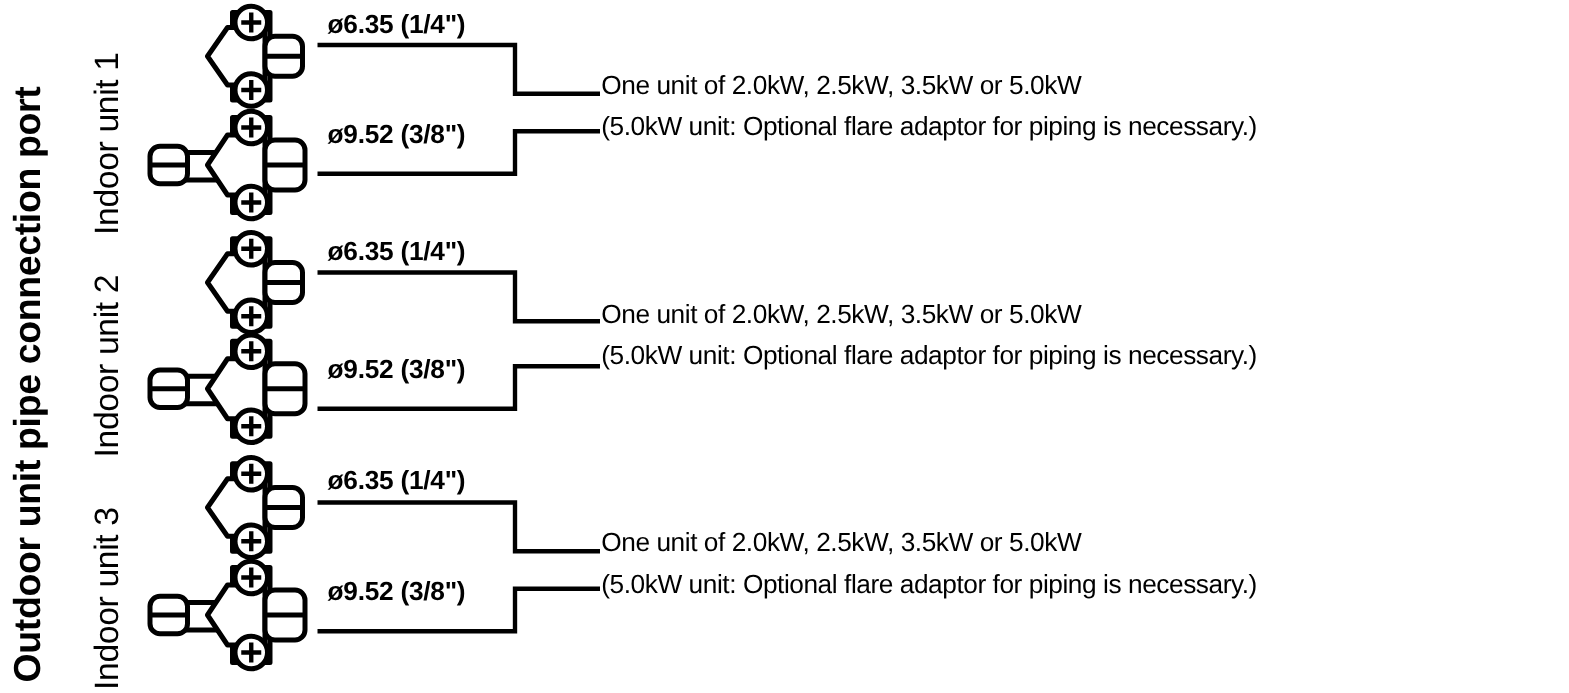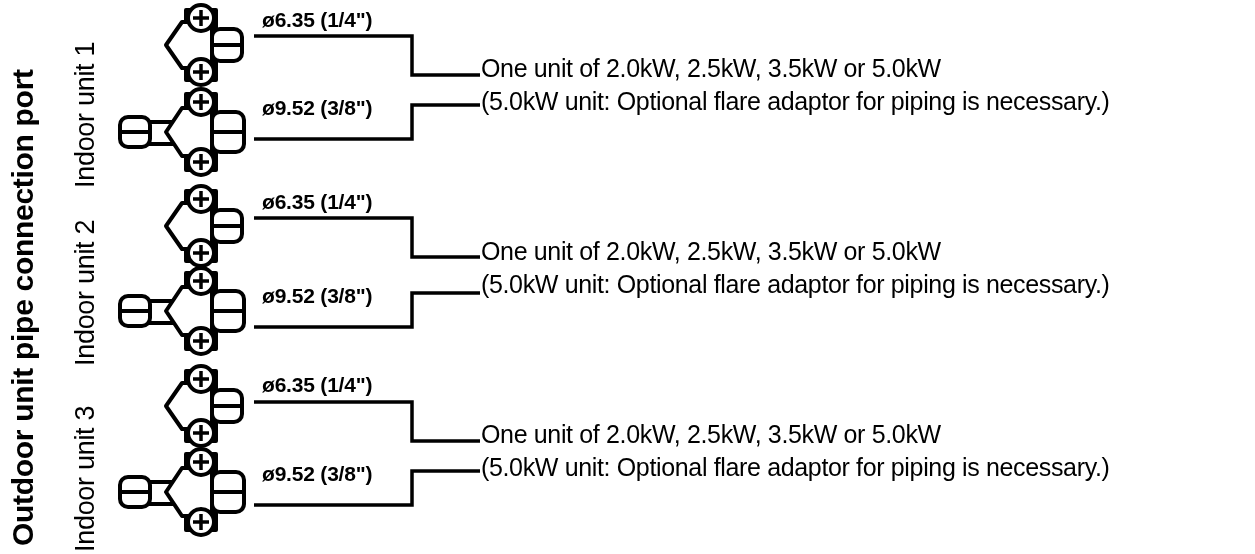--- a/index.html
+++ b/index.html
@@ -56,21 +56,21 @@
   }
 
   
   .bracket {
     position: absolute;
   }
 
   
   .desc {
     position: absolute;
-    font-size: 25px;
+    font-size: 21px;
     line-height: 33px;
     white-space: nowrap;
     letter-spacing: -0.35px;
   }
 </style>
 </head>
 <body>
 
 <div id="diagram">
 

